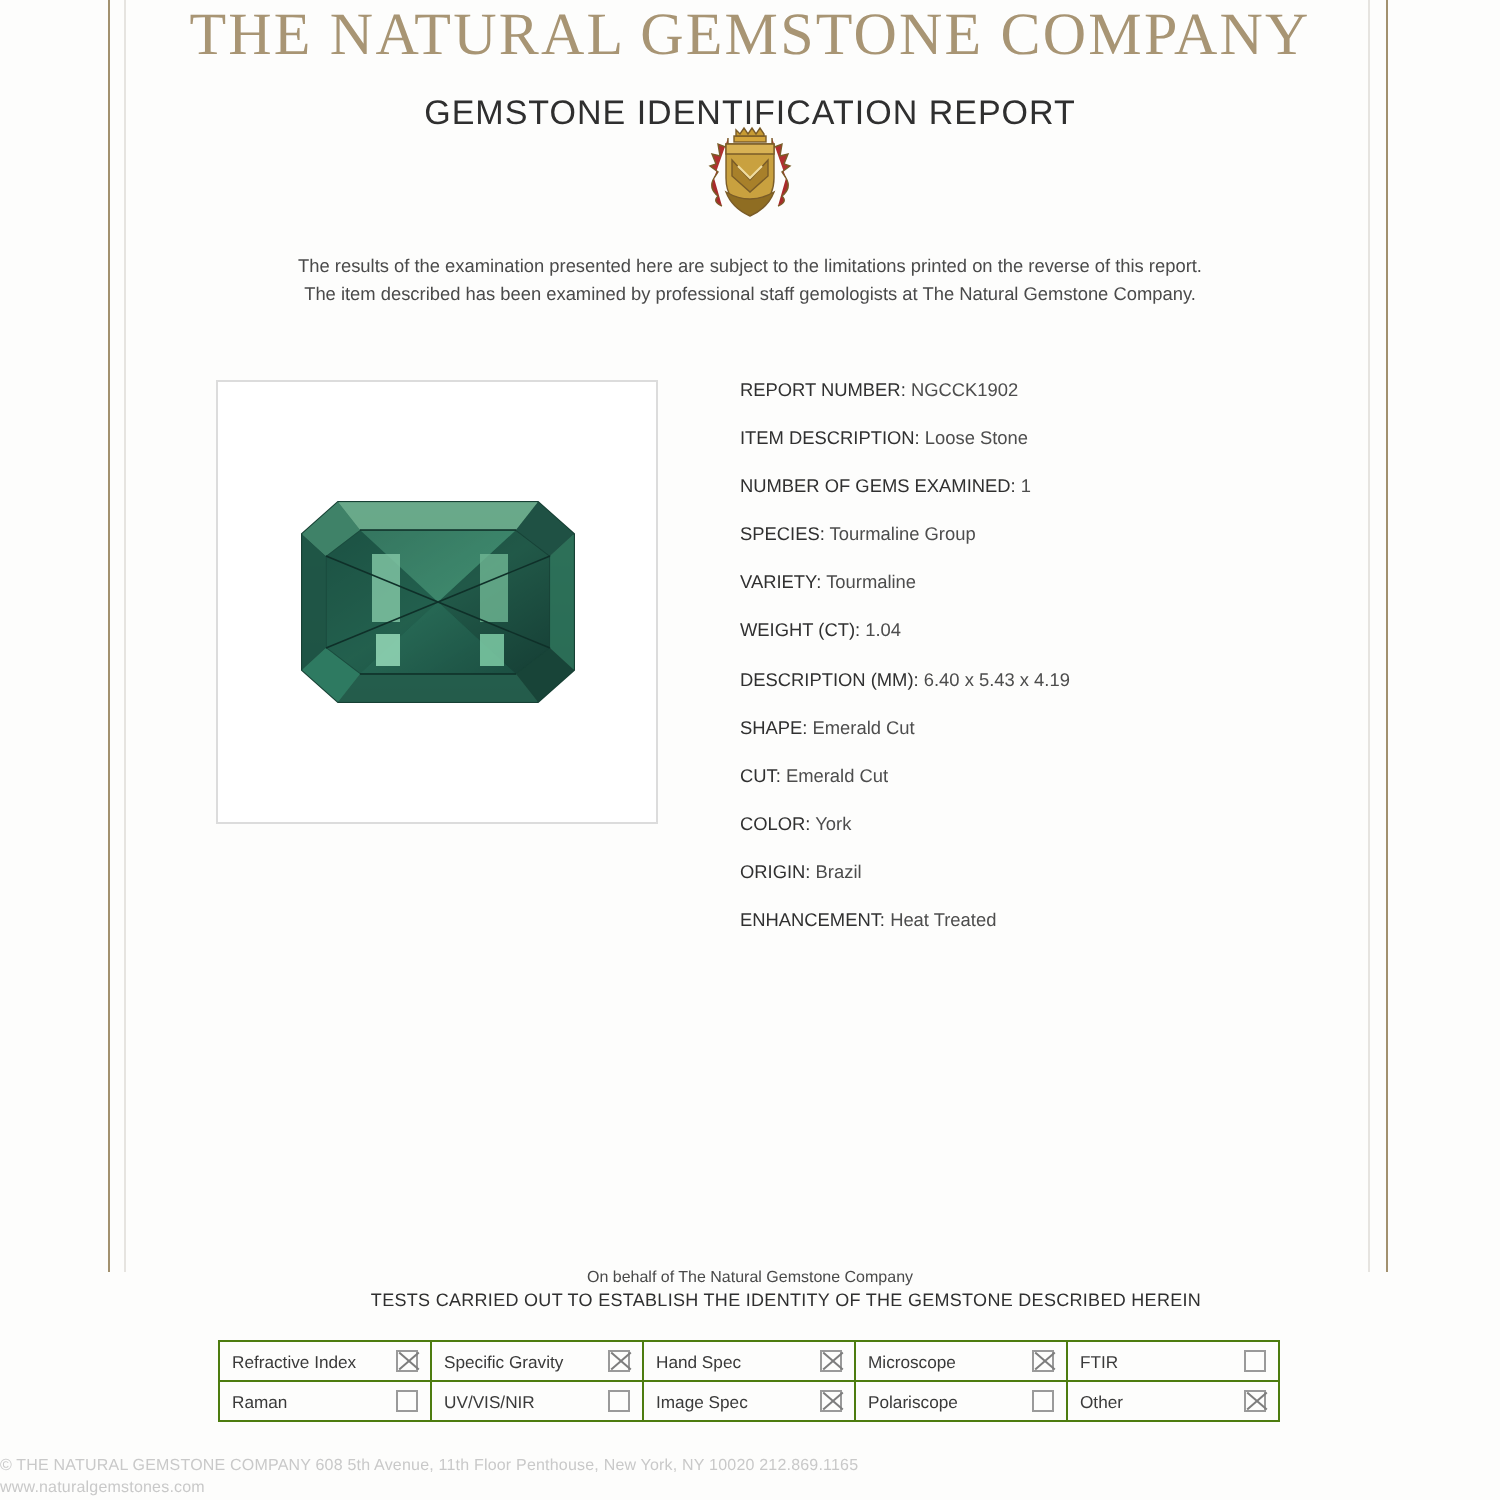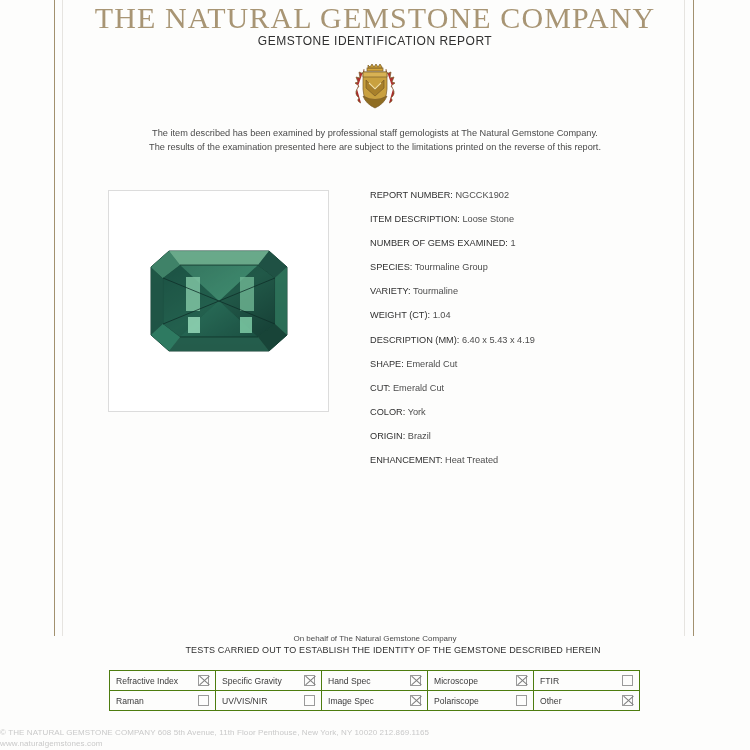--- a/index.html
+++ b/index.html
@@ -44,22 +44,22 @@
   .company-title {
     font-family: "Liberation Serif", serif;
     font-size: 30px;
     letter-spacing: 1.1px;
     color: #a89574;
     font-weight: 400;
     line-height: 1.05;
     white-space: nowrap;
   }
   .report-title {
-    margin-top: 0;
-    font-size: 12px;
+    margin-top: 13px;
+    font-size: 17px;
     letter-spacing: 0.5px;
     color: #2f2f2f;
     font-weight: 400;
   }
 
   
   .crest-wrap {
     position: absolute;
     left: 0; right: 0;
     top: 63px;
@@ -212,22 +212,22 @@
         <path d="M13 9 L37 9 L37 26 Q37 38 25 44 Q13 38 13 26 Z" fill="#c9a13f"></path>
         <path d="M13 9 L37 9 L37 14 L13 14 Z" fill="#d8b254"></path>
         <path d="M16 17 L25 27 L34 17 L34 25 L25 33 L16 25 Z" fill="#a8802a"></path>
         <path d="M19 20 L25 26 L31 20" fill="none" stroke="#f0dda0" stroke-width="1.1"></path>
         <path d="M13 33 Q25 40 37 33 Q34 41 25 45 Q16 41 13 33 Z" fill="#8f6d22"></path>
       </g>
     </svg>
   </div>
 
   <div class="disclaimer">
+    <div>The results of the examination presented here are subject to the limitations printed on the reverse of this report.</div>
     <div>The item described has been examined by professional staff gemologists at The Natural Gemstone Company.</div>
-    <div>The results of the examination presented here are subject to the limitations printed on the reverse of this report.</div>
   </div>
 
   <div class="gem-frame">
     <svg class="gem-img" width="150" height="128" viewBox="0 0 150 128">
       <defs>
         <linearGradient id="gTop" x1="0" y1="0" x2="0" y2="1">
           <stop offset="0" stop-color="#4f8f72"></stop>
           <stop offset="1" stop-color="#2c5f4c"></stop>
         </linearGradient>
         <linearGradient id="gTable" x1="0" y1="0" x2="1" y2="1">

